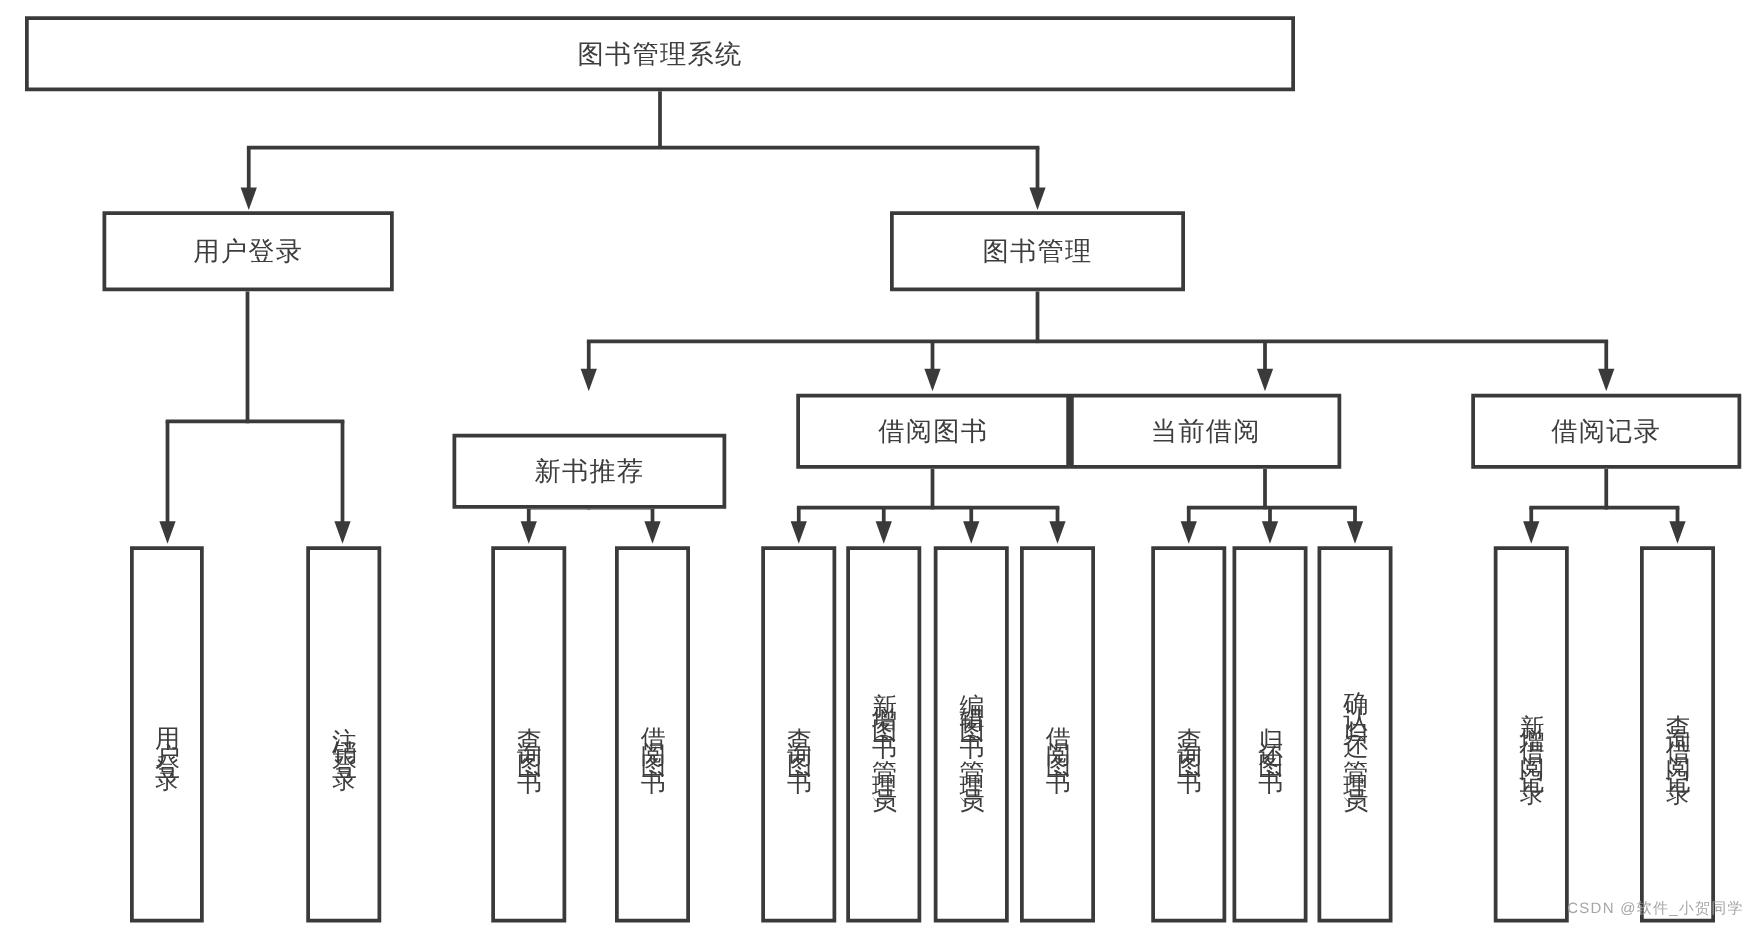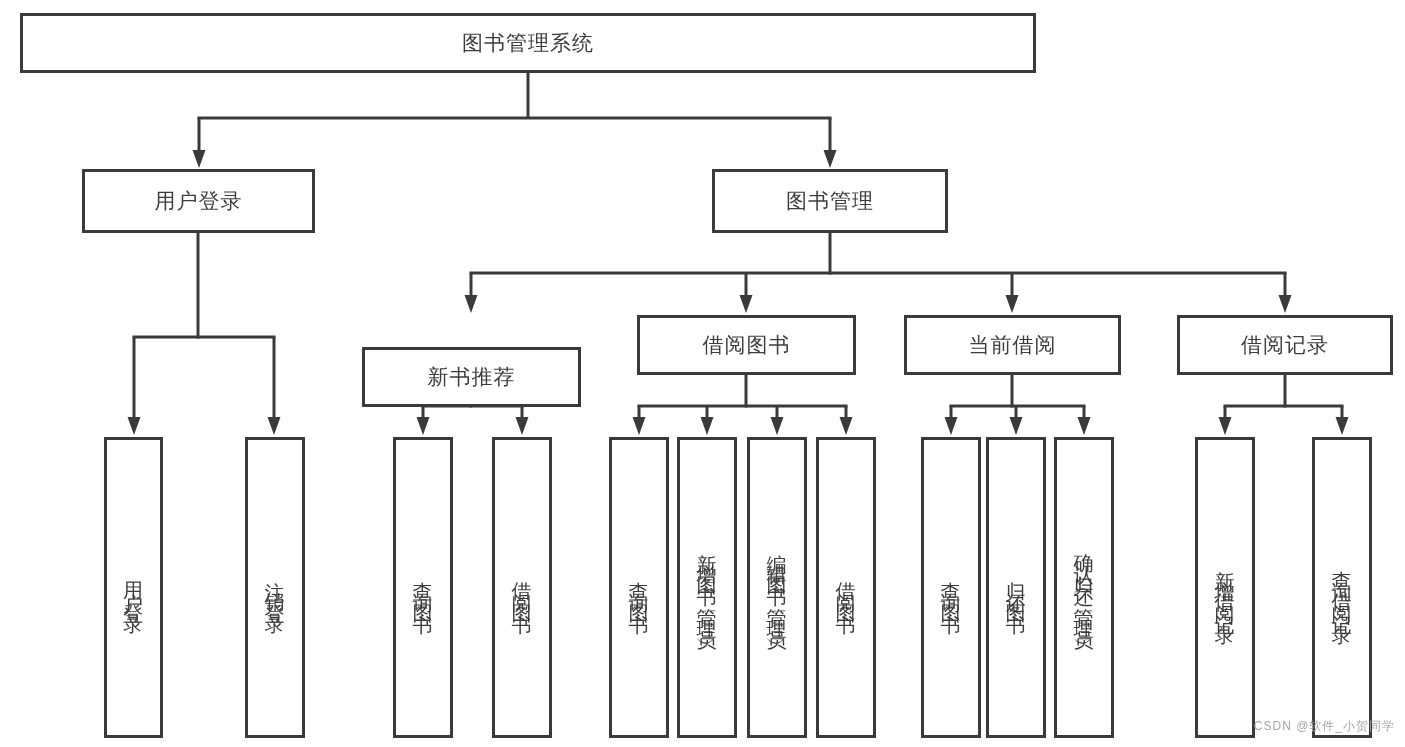--- a/index.html
+++ b/index.html
@@ -116,21 +116,21 @@
   <div class="box" style="left:712px;top:169px;width:236px;height:64px;">
     <span class="hlabel">图书管理</span>
   </div>
 
   <div class="box" style="left:362px;top:315px;width:219px;height:60px;margin-top:32px;">
     <span class="hlabel">新书推荐</span>
   </div>
   <div class="box" style="left:637px;top:315px;width:219px;height:60px;">
     <span class="hlabel">借阅图书</span>
   </div>
-  <div class="box" style="left:904px;top:315px;width:217px;height:60px;">
+  <div class="box" style="left:856px;top:315px;width:217px;height:60px;">
     <span class="hlabel">当前借阅</span>
   </div>
   <div class="box" style="left:1177px;top:315px;width:216px;height:60px;">
     <span class="hlabel">借阅记录</span>
   </div>
 
   <div class="box leaf" style="left:104px;width:59px;">
     <span class="vtext">用户登录</span>
   </div>
   <div class="box leaf" style="left:245px;width:60px;">

